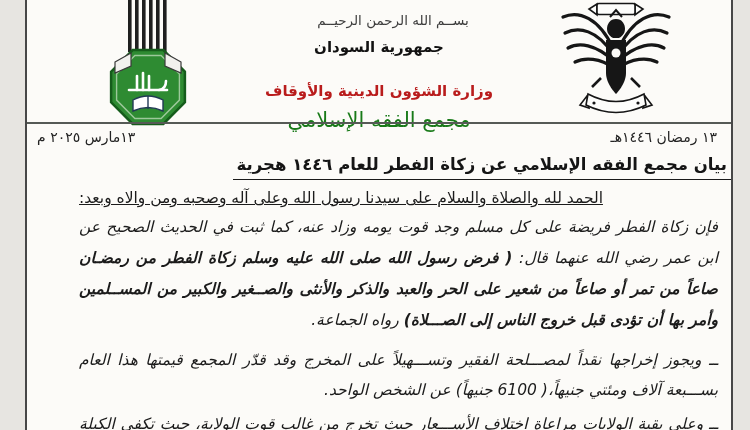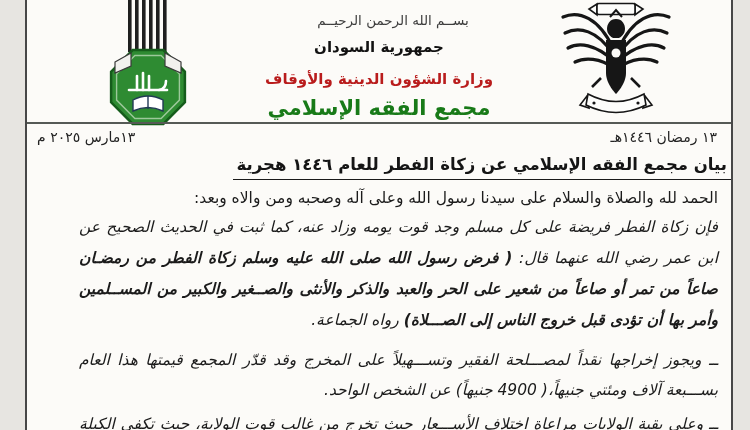--- a/index.html
+++ b/index.html
@@ -15,23 +15,23 @@
     background:#fcfbf8;
     border-left:2px solid #474747;
     border-right:2px solid #474747;
   }
   
   .seal { position:absolute; top:0; left:68px; width:106px; height:126px; }
   .emblem { position:absolute; top:0; right:58px; width:114px; height:122px; }
   .seal svg, .emblem svg { width:100%; height:100%; display:block; }
   .letterhead { position:absolute; top:12px; left:0; right:0; text-align:center; }
   .bismillah { font-size:13.5px; color:#3d3d3d; letter-spacing:.5px; margin-bottom:10px;padding-left:28px; }
-  .country   { font-size:15px; font-weight:bold; color:#121212; margin-bottom:14px; }
+  .country   { font-size:15px; font-weight:bold; color:#121212; margin-bottom:26px; }
   .ministry  { font-size:15px; font-weight:bold; color:#b91c1c; margin-bottom:8px; }
-  .academy   { font-size:21px; font-weight:bold; color:#187a18; }
+  .academy   { font-size:21px; font-weight:normal; color:#187a18; }
   .rule { position:absolute; top:122px; left:0; right:0; height:2px; background:#565a56; }
   
   .dates {
     position:absolute; top:129px; left:0; right:0;
     display:flex; justify-content:space-between;
     padding:0 14px 0 10px;
     font-size:14px; color:#232323;
   }
   
   .title-wrap { position:absolute; top:155px; left:0; right:0; }
@@ -39,21 +39,21 @@
     display:inline-block;
     font-size:16.5px; font-weight:bold; color:#151515;
     padding:0 4px 5px 4px;
     border-bottom:1.7px solid #1a1a1a;
   }
   
   .body {
     position:absolute; top:184px; right:13px; left:52px;
     font-size:15.5px; color:#1b1b1b;
   }
-  .opening { line-height:28px; text-align:right; }
+  .opening { line-height:28px; text-align:left;text-decoration:underline; }
   .para { line-height:31px; text-align:justify;font-style:italic; }
   .bold { font-weight:bold; }
   .bullet { margin-top:9px; line-height:30px; }
   .bullet.second { margin-top:4px; }
 </style>
 </head>
 <body>
 
 <div class="canvas">
   <div class="page">
@@ -141,18 +141,18 @@
       <span>١٣مارس ٢٠٢٥ م</span>
     </div>
 
     <div class="title-wrap">
       <span class="title">بيان مجمع الفقه الإسلامي عن زكاة الفطر للعام ١٤٤٦ هجرية</span>
     </div>
 
     <div class="body">
       <p class="opening">الحمد لله والصلاة والسلام على سيدنا رسول الله وعلى آله وصحبه ومن والاه وبعد:</p>
       <p class="para"><span>فإن زكاة الفطر فريضة على كل مسلم وجد قوت يومه وزاد عنه، كما ثبت في الحديث الصحيح عن ابن عمر رضي الله عنهما قال: </span><span class="bold">( فرض رسول الله صلى الله عليه وسلم زكاة الفطر من رمضـان صاعاً من تمر أو صاعاً من شعير على الحر والعبد والذكر والأنثى والصــغير والكبير من المســلمين وأمر بها أن تؤدى قبل خروج الناس إلى الصـــلاة)</span><span> رواه الجماعة.</span></p>
-      <p class="para bullet">ــ ويجوز إخراجها نقداً لمصـــلحة الفقير وتســـهيلاً على المخرج وقد قدّر المجمع قيمتها هذا العام بســـبعة آلاف ومئتي جنيهاً،( 4900 جنيهاً) عن الشخص الواحد.</p>
+      <p class="para bullet">ــ ويجوز إخراجها نقداً لمصـــلحة الفقير وتســـهيلاً على المخرج وقد قدّر المجمع قيمتها هذا العام بســـبعة آلاف ومئتي جنيهاً،( 6100 جنيهاً) عن الشخص الواحد.</p>
       <p class="para bullet second">ــ وعلى بقية الولايات مراعاة اختلاف الأســـعار حيث تخرج من غالب قوت الولاية، حيث تكفي الكيلة عن خمســـة</p>
     </div>
 
   </div>
 </div>
 
 </body></html>

